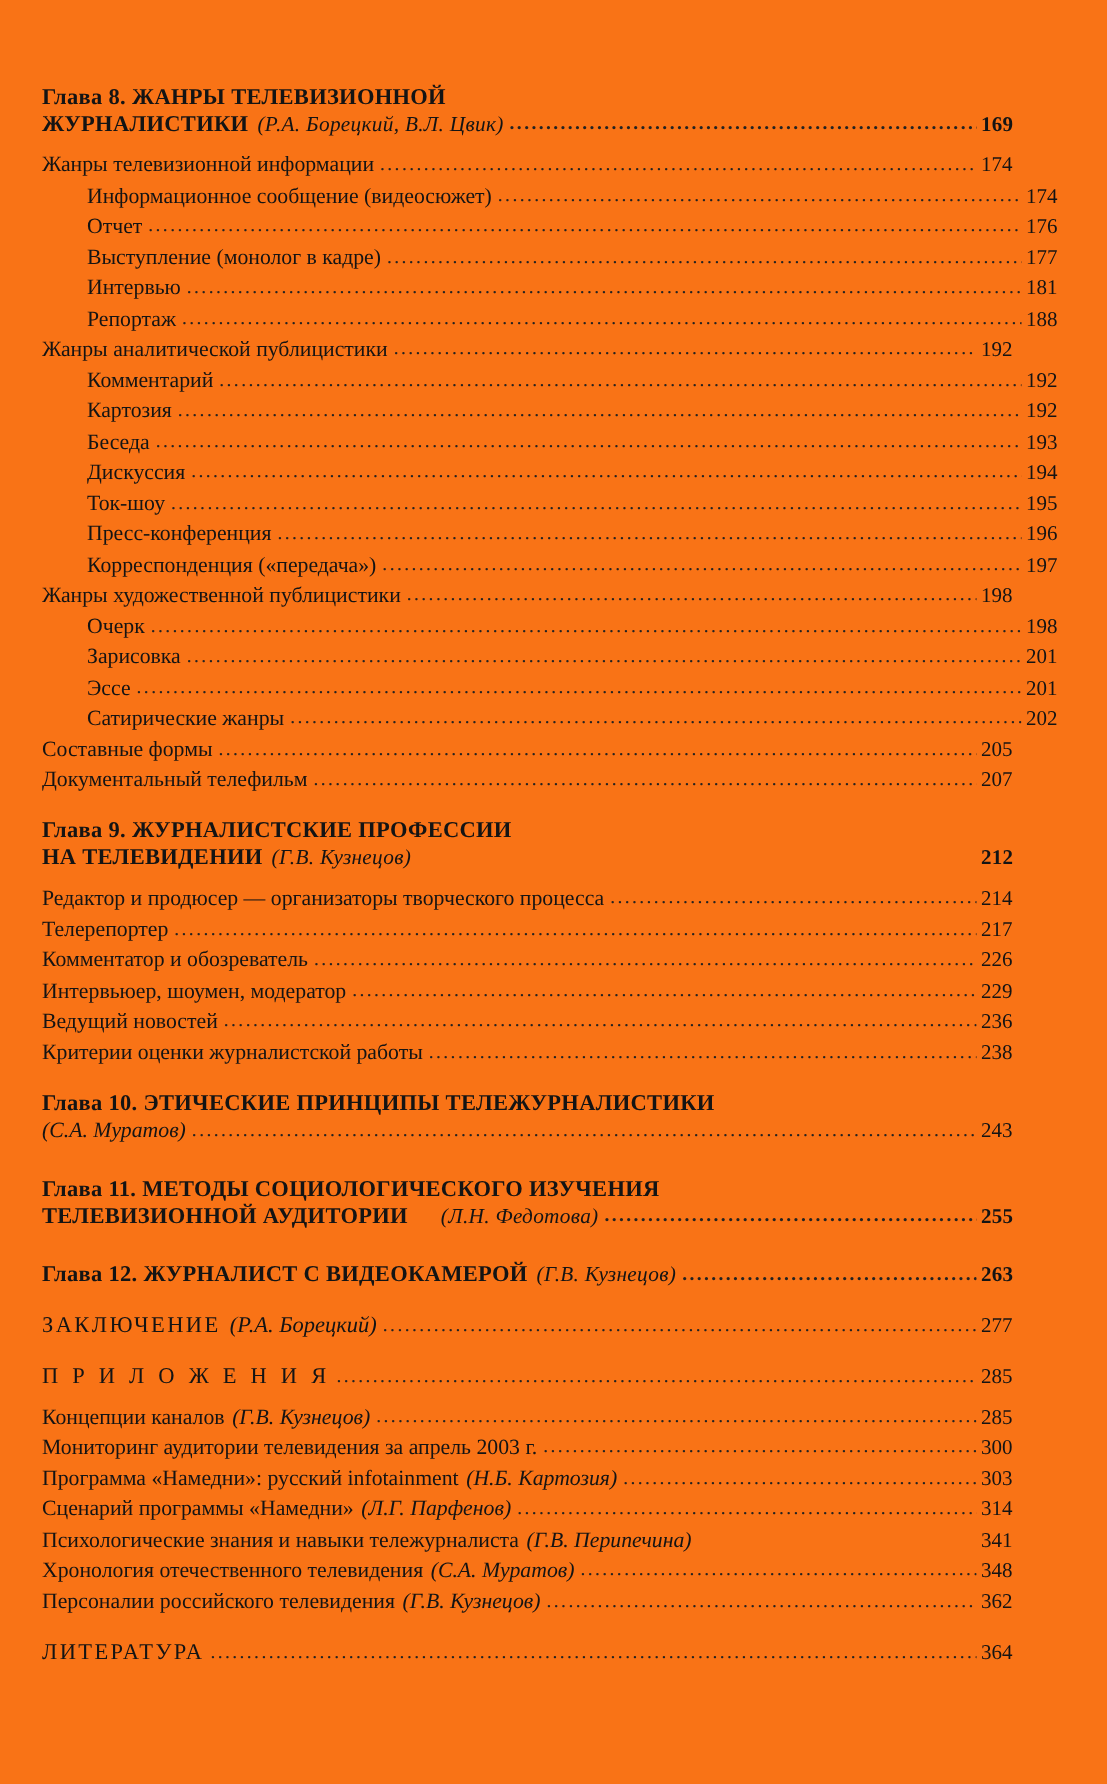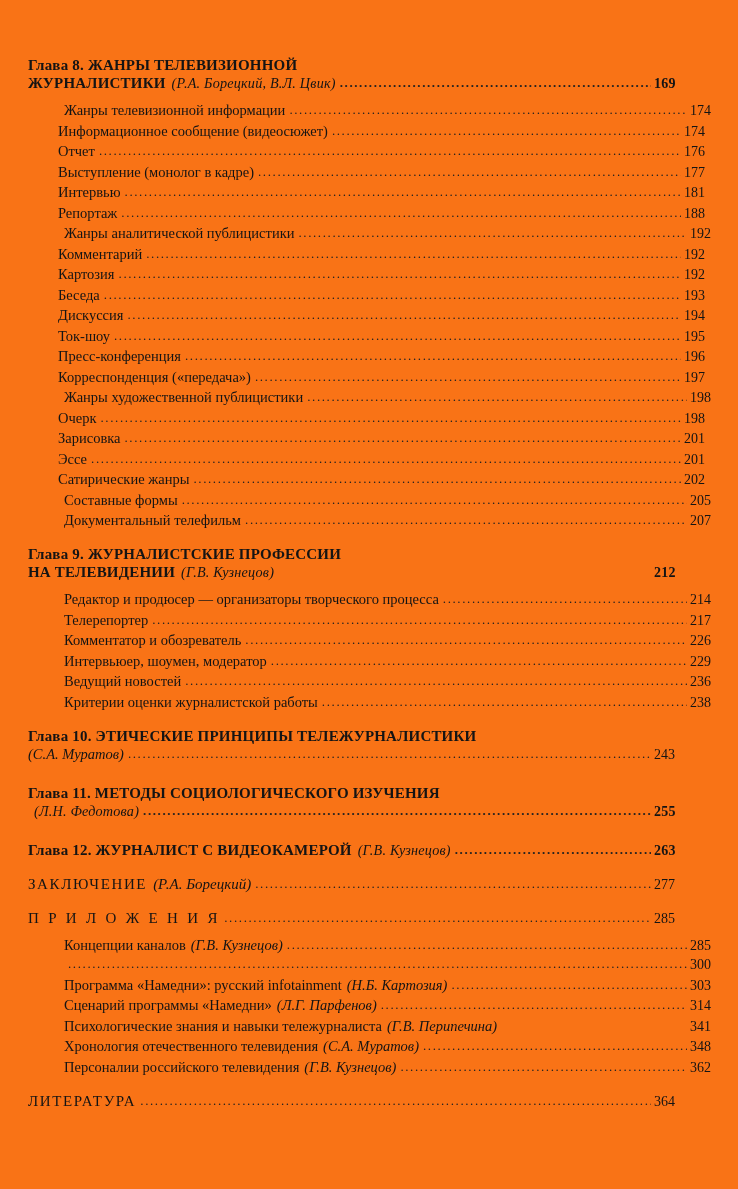--- a/index.html
+++ b/index.html
@@ -76,21 +76,21 @@
   
   .chapter {
     font-weight: bold;
     font-size: 15px;
     letter-spacing: 0.2px;
   }
   .chapter .italic {
     font-weight: normal;
     font-size: 14.2px;
   }
-  .lvl1 { padding-left: 0px; margin-left: 36px; }
+  .lvl1 { padding-left: 0px; }
   .lvl2 { padding-left: 30px; }
 
   .italic { font-style: italic; }
   .small-caps-sp { letter-spacing: 2.8px; }
   .sp1 { letter-spacing: 1.6px; }
 </style>
 </head>
 <body>
 
 <div class="page">
@@ -313,21 +313,22 @@
     <div class="gap-xl"></div>
 
     <div>
       <div class="row nodots chapter">
         <span class="txt">Глава 11. МЕТОДЫ СОЦИОЛОГИЧЕСКОГО ИЗУЧЕНИЯ</span>
         <span class="leader"></span>
         <span class="pg"></span>
       </div>
       <div class="gap-sm"></div>
       <div class="row chapter">
-        <span class="txt italic" style="margin-left:6px;">(Л.Н. Федотова)</span>
+        <span class="txt">ТЕЛЕВИЗИОННОЙ АУДИТОРИИ</span>
+        <span class="txt italic" style="margin-left:22px;">(Л.Н. Федотова)</span>
         <span class="leader"></span>
         <span class="pg">255</span>
       </div>
     </div>
 
     <div class="gap-xl"></div>
 
     <div class="row chapter">
       <span class="txt">Глава 12. ЖУРНАЛИСТ С ВИДЕОКАМЕРОЙ</span>
       <span class="txt italic" style="margin-left:6px;">(Г.В. Кузнецов)</span>
@@ -356,20 +357,21 @@
       <div class="gap-md"></div>
 
       <div class="row lvl1">
         <span class="txt">Концепции каналов</span>
         <span class="txt italic" style="margin-left:5px;">(Г.В. Кузнецов)</span>
         <span class="leader"></span>
         <span class="pg">285</span>
       </div>
       <div class="gap-row"></div>
       <div class="row lvl1">
+        <span class="txt">Мониторинг аудитории телевидения за апрель 2003 г.</span>
         <span class="leader"></span>
         <span class="pg">300</span>
       </div>
       <div class="gap-row"></div>
       <div class="row lvl1">
         <span class="txt">Программа «Намедни»: русский infotainment</span>
         <span class="txt italic" style="margin-left:5px;">(Н.Б. Картозия)</span>
         <span class="leader"></span>
         <span class="pg">303</span>
       </div>

